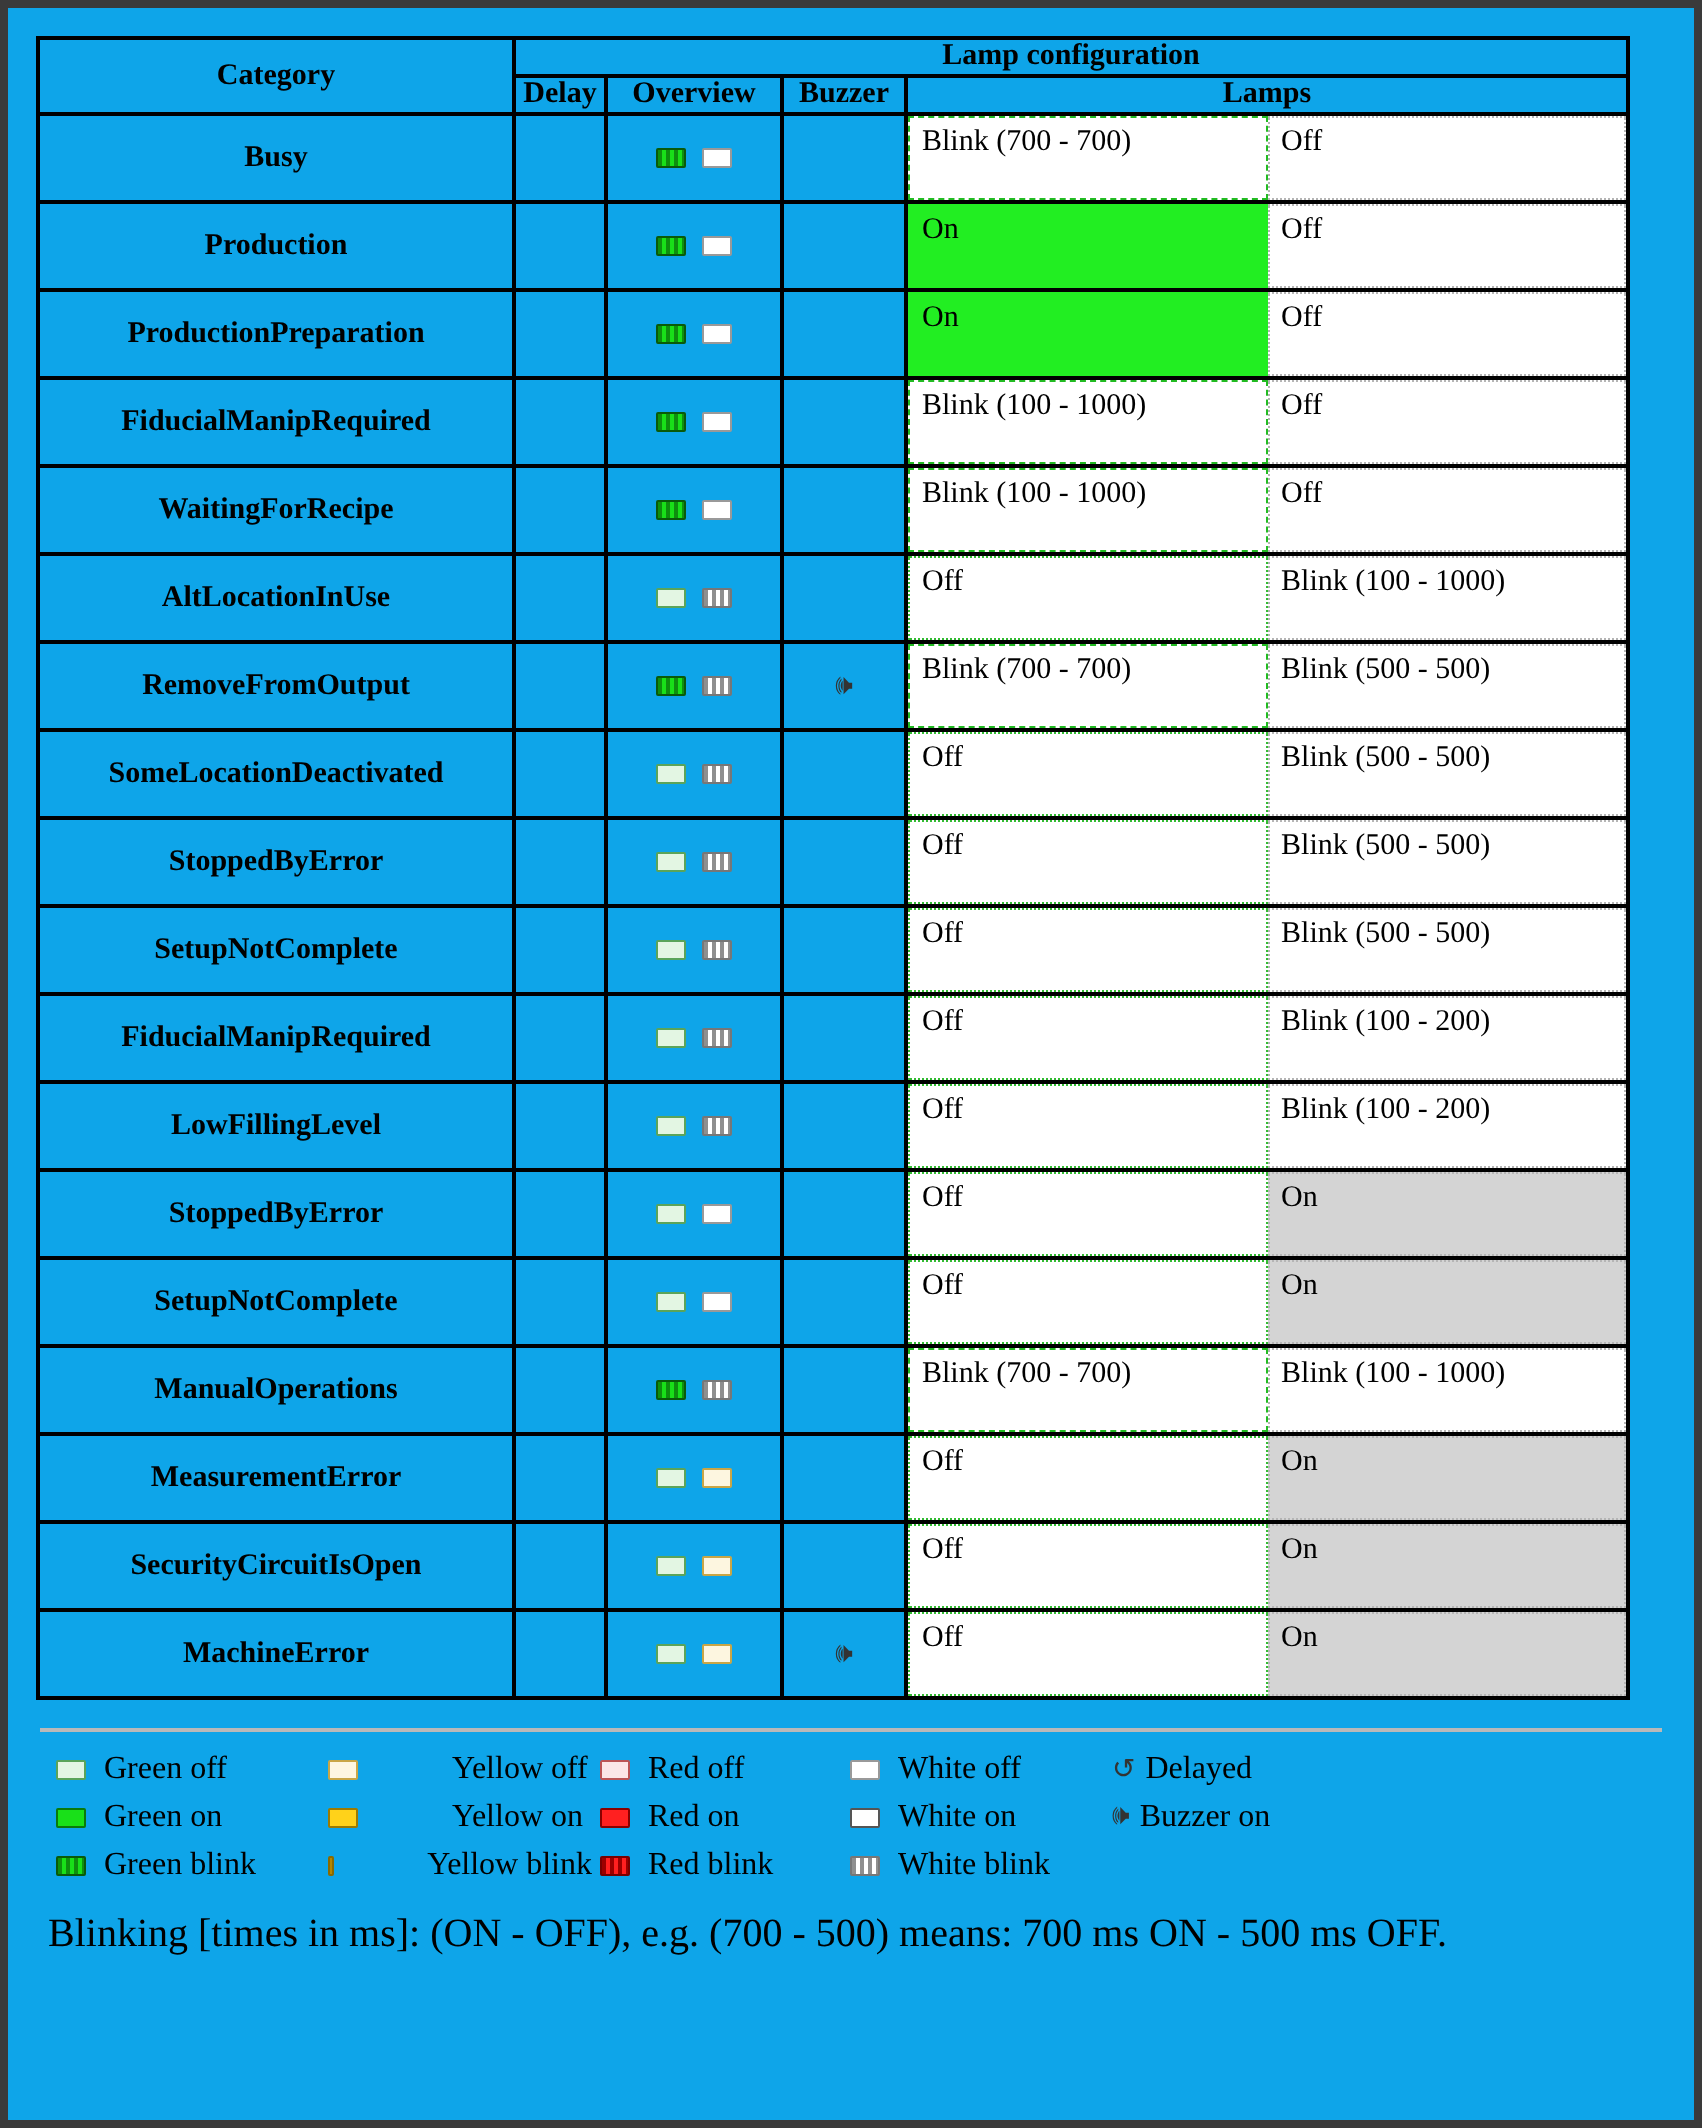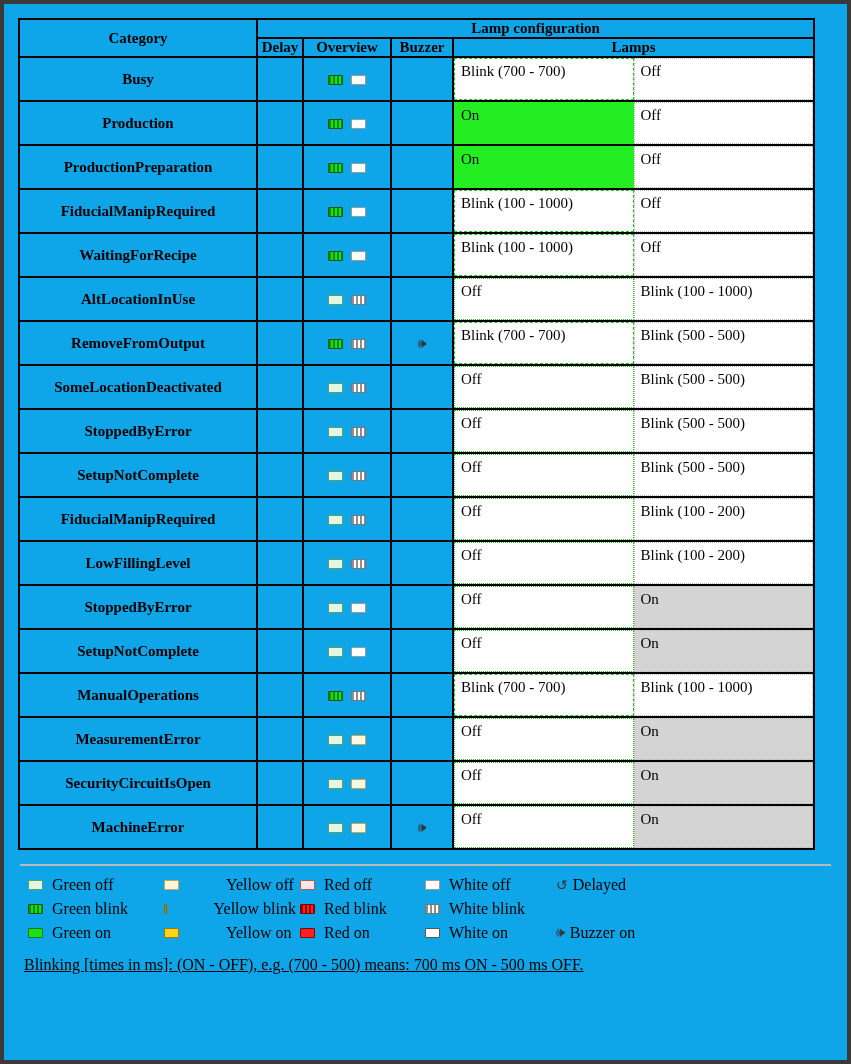--- a/index.html
+++ b/index.html
@@ -174,22 +174,21 @@
     white-space: nowrap;
   }
   .legend-item .lbl { margin-left: 5px; }
   .lg-w1 { width: 136px; }
   .lg-w2 { width: 136px; gap: 38px; }
   .lg-w3 { width: 125px; }
   .lg-w4 { width: 135px; }
   .lg-w5 { width: 140px; }
   .note {
     margin: 14px 0 0 10px;
-    font-size: 16px;
-    text-decoration: underline;
+    font-size: 20px;
   }
 </style>
 </head>
 <body>
 
 <div class="page-frame">
   <div class="inner">
 
     <table class="cfg">
       <colgroup>
@@ -451,56 +450,56 @@
             <span class="icon-lamp ic-white-off"></span>
             <span class="lbl">White off</span>
           </div>
           <div class="legend-item lg-w5">
             <span class="delay-glyph">↺</span>
             <span class="lbl">Delayed</span>
           </div>
         </div>
         <div class="legend-row">
           <div class="legend-item lg-w1">
+            <span class="icon-lamp ic-green-on"></span>
+            <span class="lbl">Green on</span>
+          </div>
+          <div class="legend-item lg-w2">
+            <span class="icon-lamp ic-yellow-on"></span>
+            <span class="lbl">Yellow on</span>
+          </div>
+          <div class="legend-item lg-w3">
+            <span class="icon-lamp ic-red-on"></span>
+            <span class="lbl">Red on</span>
+          </div>
+          <div class="legend-item lg-w4">
+            <span class="icon-lamp ic-white-on"></span>
+            <span class="lbl">White on</span>
+          </div>
+          <div class="legend-item lg-w5">
+            <span class="buzzer-glyph">🕪</span>
+            <span class="lbl">Buzzer on</span>
+          </div>
+        </div>
+        <div class="legend-row">
+          <div class="legend-item lg-w1">
             <span class="icon-lamp ic-green-blink"></span>
             <span class="lbl">Green blink</span>
           </div>
           <div class="legend-item lg-w2">
             <span class="icon-lamp ic-yellow-blink"></span>
             <span class="lbl">Yellow blink</span>
           </div>
           <div class="legend-item lg-w3">
             <span class="icon-lamp ic-red-blink"></span>
             <span class="lbl">Red blink</span>
           </div>
           <div class="legend-item lg-w4">
             <span class="icon-lamp ic-white-blink"></span>
             <span class="lbl">White blink</span>
           </div>
         </div>
-        <div class="legend-row">
-          <div class="legend-item lg-w1">
-            <span class="icon-lamp ic-green-on"></span>
-            <span class="lbl">Green on</span>
-          </div>
-          <div class="legend-item lg-w2">
-            <span class="icon-lamp ic-yellow-on"></span>
-            <span class="lbl">Yellow on</span>
-          </div>
-          <div class="legend-item lg-w3">
-            <span class="icon-lamp ic-red-on"></span>
-            <span class="lbl">Red on</span>
-          </div>
-          <div class="legend-item lg-w4">
-            <span class="icon-lamp ic-white-on"></span>
-            <span class="lbl">White on</span>
-          </div>
-          <div class="legend-item lg-w5">
-            <span class="buzzer-glyph">🕪</span>
-            <span class="lbl">Buzzer on</span>
-          </div>
-        </div>
       </div>
 
     <div class="note">Blinking [times in ms]: (ON - OFF), e.g. (700 - 500) means: 700 ms ON - 500 ms OFF.</div>
 
   </div>
 </div>
 
 </body></html>

